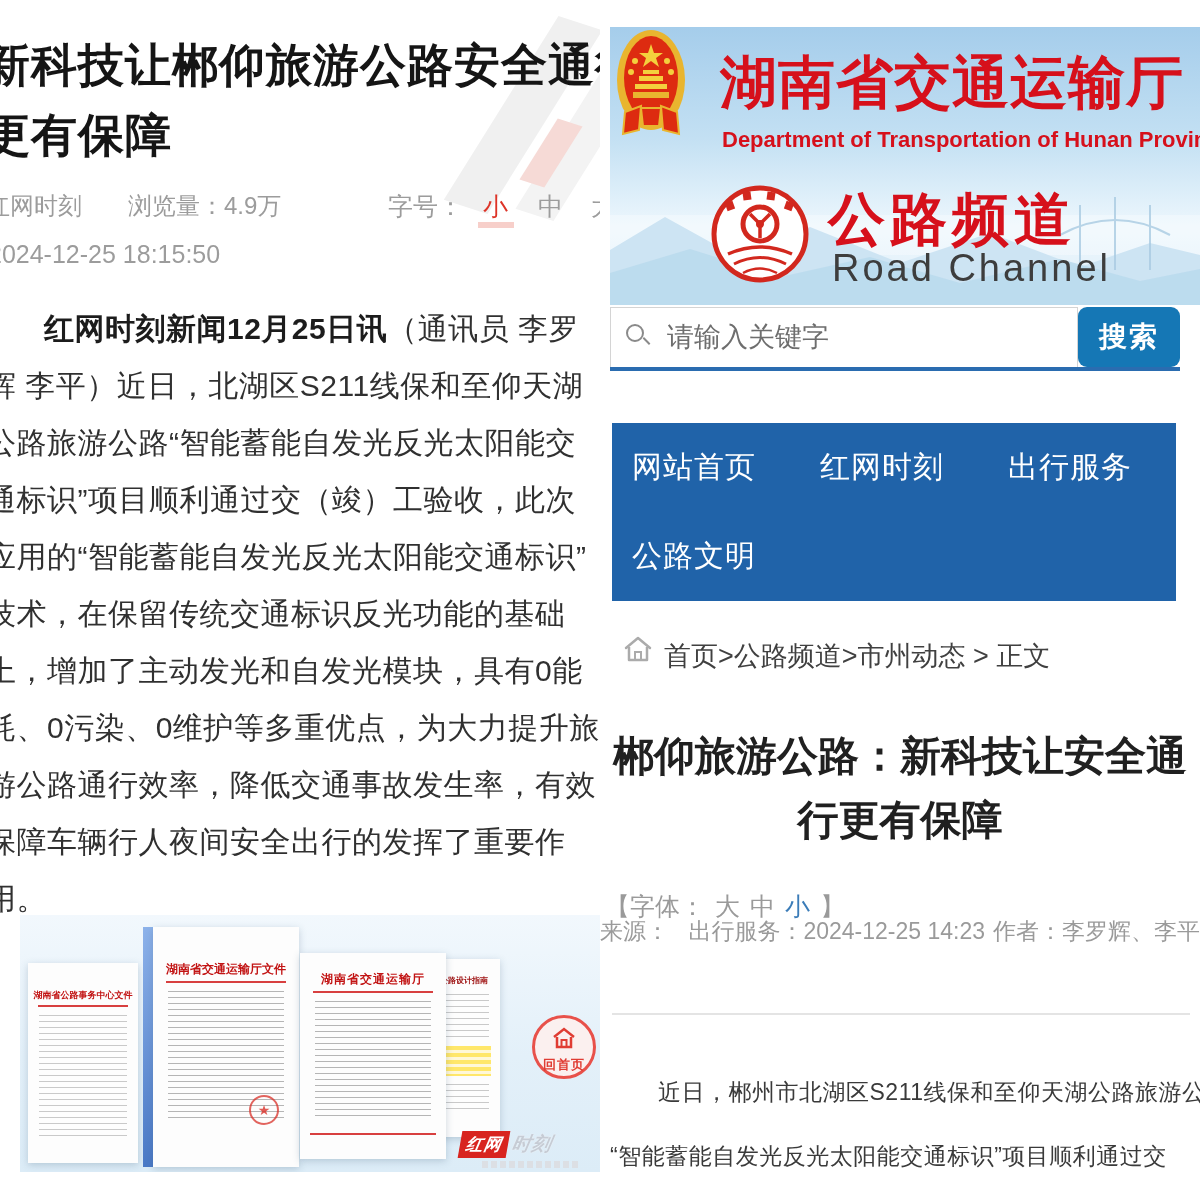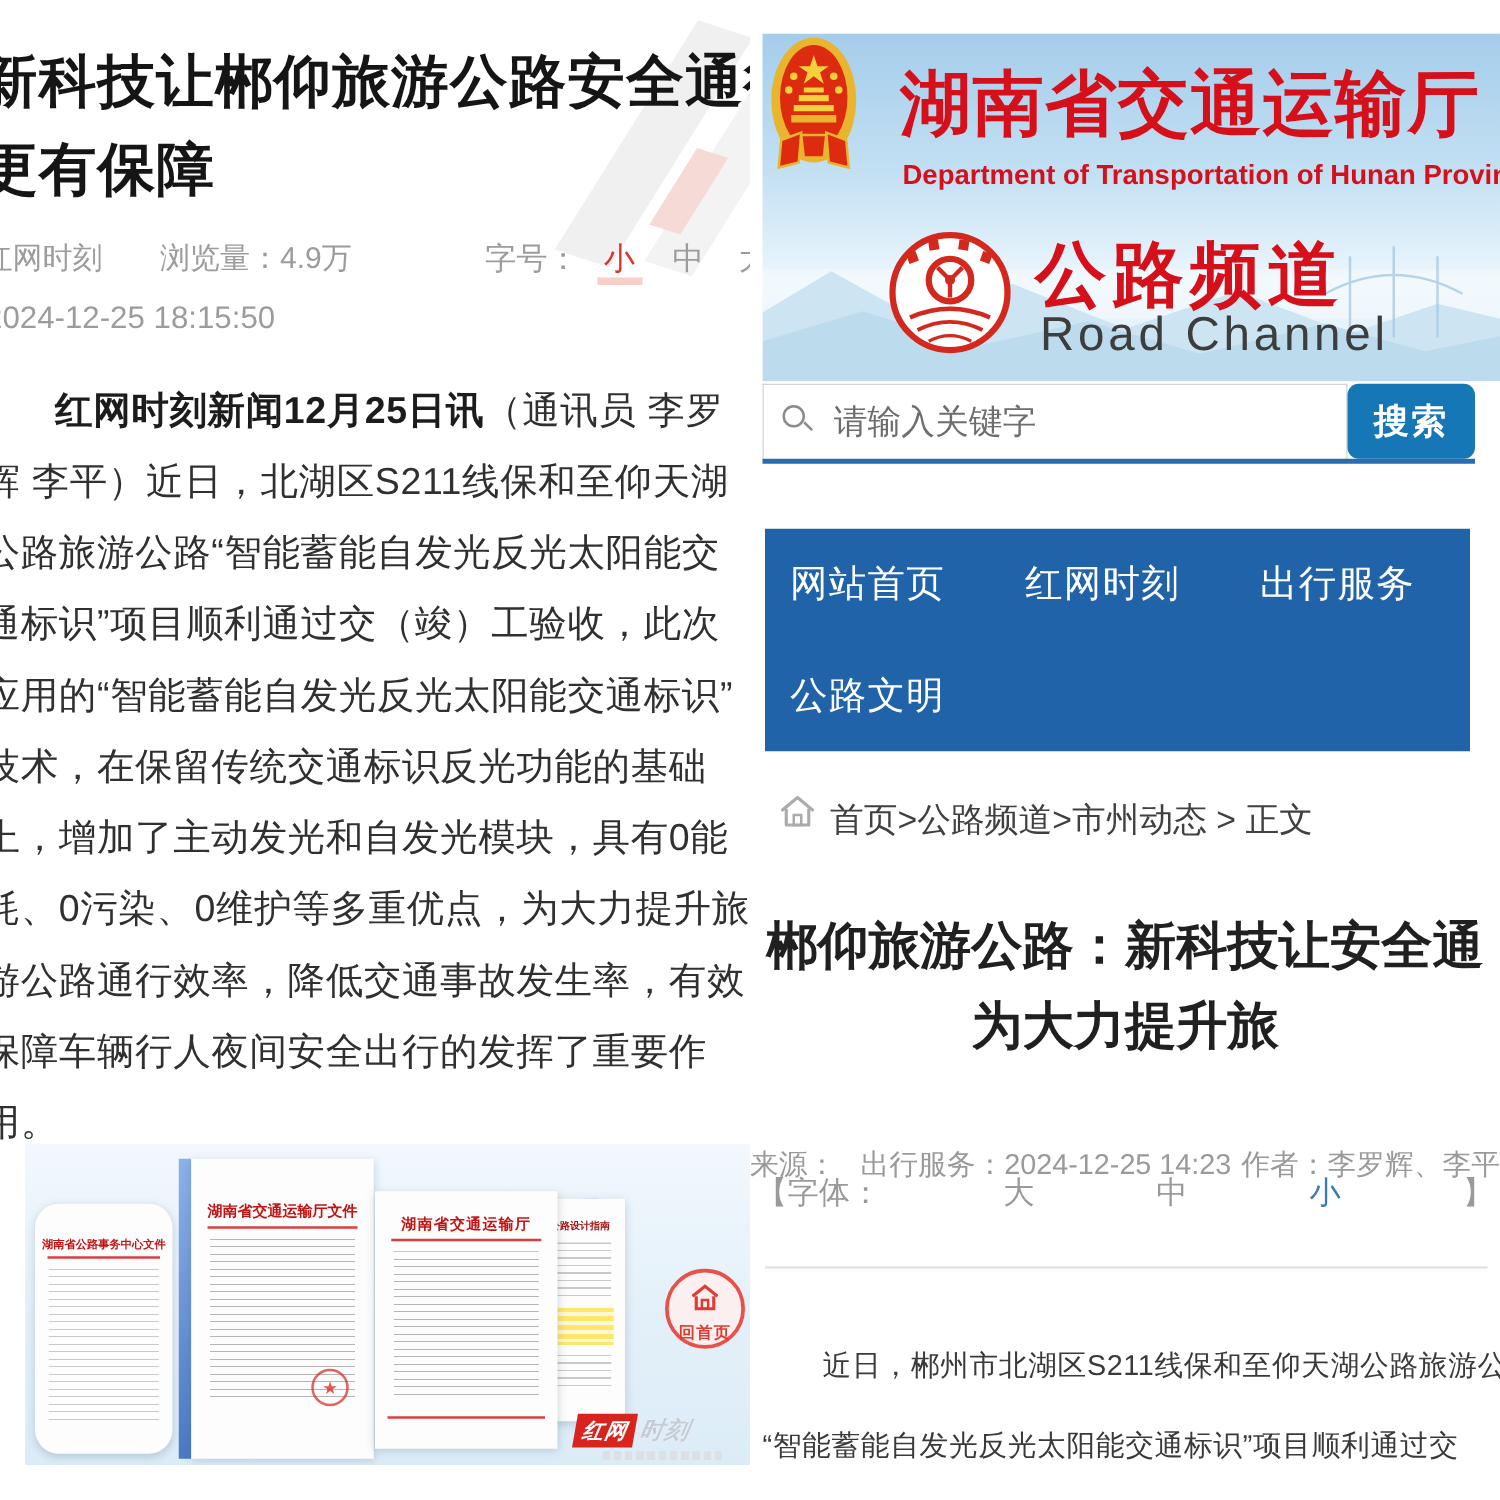--- a/index.html
+++ b/index.html
@@ -69,21 +69,21 @@
 
   .nav { position:absolute; left:12px; top:423px; width:564px; height:178px; background:#2063a9; display:grid; grid-template-columns:1fr 1fr 1fr; grid-template-rows:1fr 1fr; align-items:center; }
   .nav .cell { color:#fff; font-size:30px; padding-left:20px; letter-spacing:1px; cursor:pointer; white-space:nowrap; }
 
   .crumb-icon { position:absolute; left:22px; top:634px; }
   .crumb-text { position:absolute; left:64px; top:638px; font-size:27px; color:#404040; white-space:nowrap; cursor:pointer; }
 
   .r-title { position:absolute; left:0; top:724px; width:600px; text-align:center; color:#202020; font-size:41px; font-weight:800; line-height:64px; }
   .r-meta { position:absolute; left:0; top:916px; width:600px; display:flex; justify-content:center; align-items:baseline; font-size:23px; color:#9a9a9a; white-space:nowrap; }
   .r-meta .gap1 { width:22px; } .r-meta .gap2 { width:9px; }
-  .r-font { position:absolute; left:0; top:937px; width:600px; display:flex; justify-content:space-between; font-size:25px; color:#9a9a9a; }
+  .r-font { position:absolute; left:0; top:890px; width:600px; display:flex; justify-content:flex-start; font-size:25px; color:#9a9a9a; }
   .r-font span { margin:0 5px; }
   .r-font .opt { cursor:pointer; }
   .r-font .sel { color:#3b7cb8; }
   .divider { position:absolute; left:12px; top:1013px; width:578px; height:2px; background:#e4e4e4; }
   .r-body { position:absolute; left:10px; top:1060px; width:640px; }
   .r-body .ln { white-space:nowrap; font-size:23px; color:#3a3a3a; line-height:64px; height:64px; letter-spacing:0.5px; }
   .r-body .ln.first { text-indent:48px; }
 </style>
 </head>
 <body>
@@ -121,21 +121,21 @@
       <div class="ln">技术，在保留传统交通标识反光功能的基础</div>
       <div class="ln">上，增加了主动发光和自发光模块，具有0能</div>
       <div class="ln">耗、0污染、0维护等多重优点，为大力提升旅</div>
       <div class="ln">游公路通行效率，降低交通事故发生率，有效</div>
       <div class="ln">保障车辆行人夜间安全出行的发挥了重要作</div>
       <div class="ln">用。</div>
     </div>
 
     <div class="figure">
 
-      <div class="doc" style="left:8px; top:48px; width:110px; height:200px; padding-top:26px;border-radius:19px;">
+      <div class="doc" style="left:8px; top:48px; width:110px; height:200px; padding-top:26px;">
         <div class="dtitle" style="font-size:9px;">湖南省公路事务中心文件</div>
         <div class="redline"></div>
         <div class="tlines" style="height:122px;"></div>
       </div>
 
       <div class="spine" style="left:123px; top:12px; height:240px;"></div>
       <div class="doc" style="left:133px; top:12px; width:146px; height:240px; padding-top:34px;">
         <div class="dtitle" style="font-size:12px;">湖南省交通运输厅文件</div>
         <div class="redline"></div>
         <div class="tlines dark" style="height:128px;"></div>
@@ -248,21 +248,21 @@
 
     <svg class="crumb-icon" width="32" height="30" viewBox="0 0 32 30">
       <path d="M4 14 L16 4 L28 14" fill="none" stroke="#ababab" stroke-width="2.5" stroke-linecap="round" stroke-linejoin="round"></path>
       <path d="M7 13 L7 26 L25 26 L25 13" fill="none" stroke="#ababab" stroke-width="2.5" stroke-linejoin="round"></path>
       <rect x="13" y="18" width="6" height="8" fill="none" stroke="#ababab" stroke-width="2"></rect>
     </svg>
     <div class="crumb-text">首页&gt;公路频道&gt;市州动态 &gt; 正文</div>
 
     <div class="r-title">
       <div>郴仰旅游公路：新科技让安全通</div>
-      <div>为大力提升旅</div>
+      <div>行更有保障</div>
     </div>
 
     <div class="r-meta">
       <span>来源：</span>
       <span class="gap1"></span>
       <span>出行服务：</span>
       <span>2024-12-25 14:23</span>
       <span class="gap2"></span>
       <span>作者：</span>
       <span>李罗辉、李平</span>

